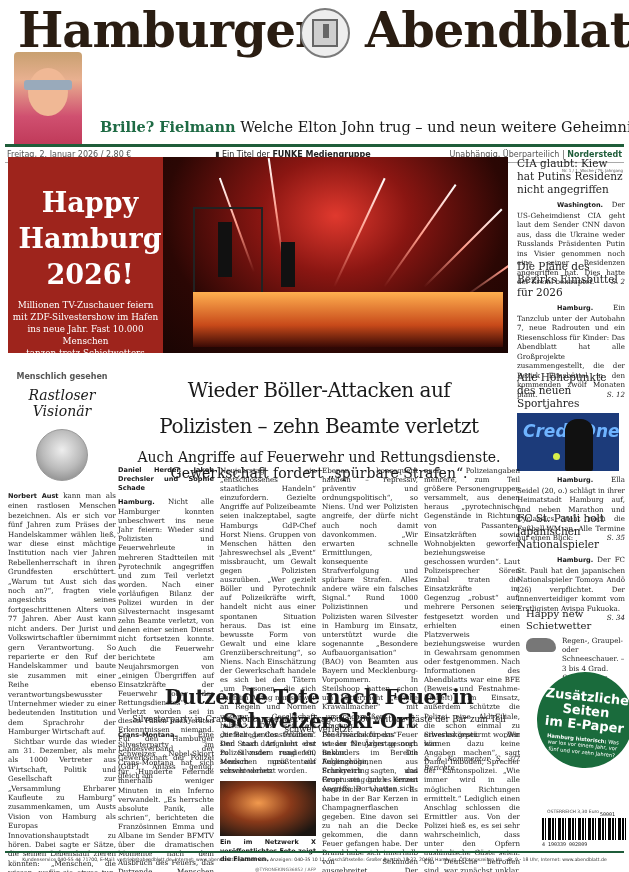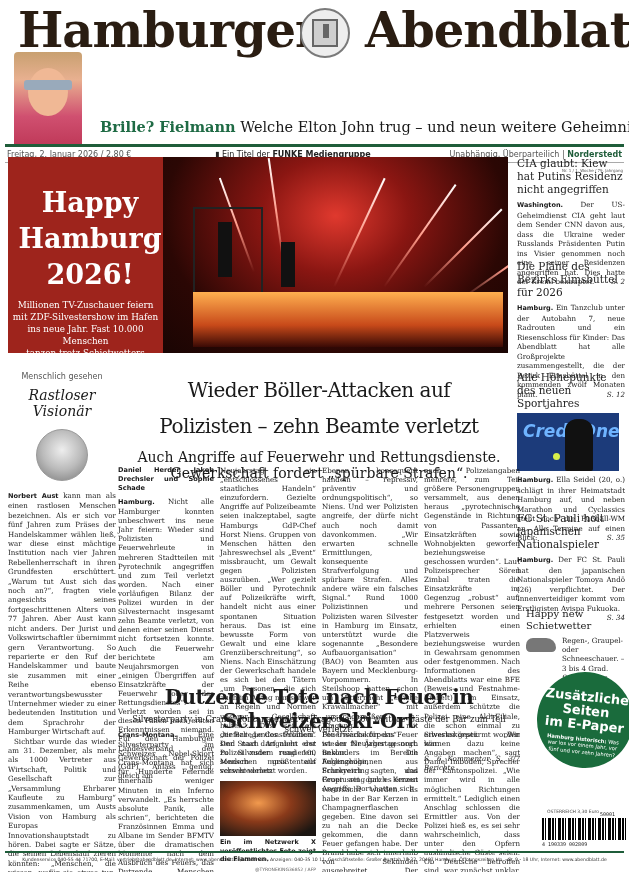--- a/index.html
+++ b/index.html
@@ -40,30 +40,30 @@
     background: radial-gradient(ellipse at 50% 30%, #e0392e 0%, #8a1612 30%, #2b0704 70%, #1a0503 100%); }
   .firework { position: absolute; width: 2px; background: linear-gradient(#ffffff, #ff9b8a, transparent); transform-origin: bottom center; }
   .stage { position: absolute; left: 30px; top: 135px; width: 310px; height: 55px; background: linear-gradient(#ffb050, #c84a1a 60%, #3a0a05); }
   .rig { position: absolute; left: 30px; top: 50px; width: 70px; height: 100px; border: 2px solid #222; }
   .speaker { position: absolute; background: #111; }
 
   
   .rcol { left: 517px; width: 108px; }
   .r-head { font-size: 10.5px; line-height: 13px; color: #222; }
   .r-body { font-size: 7.1px; line-height: 9.5px; margin-top: 4px; text-align: justify; }
-  .r-body b { font-family: "DejaVu Sans", sans-serif; font-weight: bold; font-size: 6.5px; }
+  .r-body b { font-family: "DejaVu Sans", sans-serif; font-weight: bold; font-size: 6.5px; margin-left: 40px; }
   .r-body i { font-style: italic; float: right; }
   .tennis { width: 102px; height: 58px; margin-top: 3px; background: #1c3b7a; position: relative; overflow: hidden; }
   .tennis-logo { position: absolute; left: 6px; top: 8px; font-family: "DejaVu Sans", sans-serif; font-style: italic; color: #6fb4ff; font-size: 17px; font-weight: bold; }
   .tennis-player { position: absolute; left: 48px; top: 6px; width: 28px; height: 52px; background: #111; border-radius: 12px 12px 2px 2px; }
   .tennis-ball { position: absolute; left: 36px; top: 40px; width: 7px; height: 7px; border-radius: 50%; background: #d8ef4a; }
 
   
   .kol { left: 8px; top: 372px; width: 108px; }
-  .kol-label { font-family: "DejaVu Sans", sans-serif; font-size: 8px; color: #555; text-align: center; font-weight: normal; }
+  .kol-label { font-family: "DejaVu Sans", sans-serif; font-size: 8px; color: #555; text-align: center; font-weight: bold; }
   .kol-title { font-style: italic; font-size: 14px; line-height: 16px; text-align: center; margin-top: 6px; }
   .portrait { width: 52px; height: 52px; margin: 10px auto 0; border-radius: 50%; background: radial-gradient(circle at 50% 40%, #eee 0%, #bbb 50%, #777 100%); border: 1px solid #999; position: relative; }
   .kol-body { font-size: 7.1px; line-height: 9.4px; text-align: justify; margin-top: 10px; }
   .kol-body b { font-family: "DejaVu Sans", sans-serif; font-weight: bold; font-size: 6.6px; }
   .kol-body p + p { text-indent: 6px; }
 
   
   .lead-head { left: 118px; top: 372px; width: 402px; text-align: center; font-size: 20px; line-height: 36px; font-weight: normal; letter-spacing: -0.5px; }
   .lead-sub { left: 118px; top: 449px; width: 402px; text-align: center; font-size: 14px; }
   .lead-cols { left: 118px; top: 466px; width: 402px; display: grid; grid-template-columns: repeat(4, 1fr); column-gap: 6px; }

